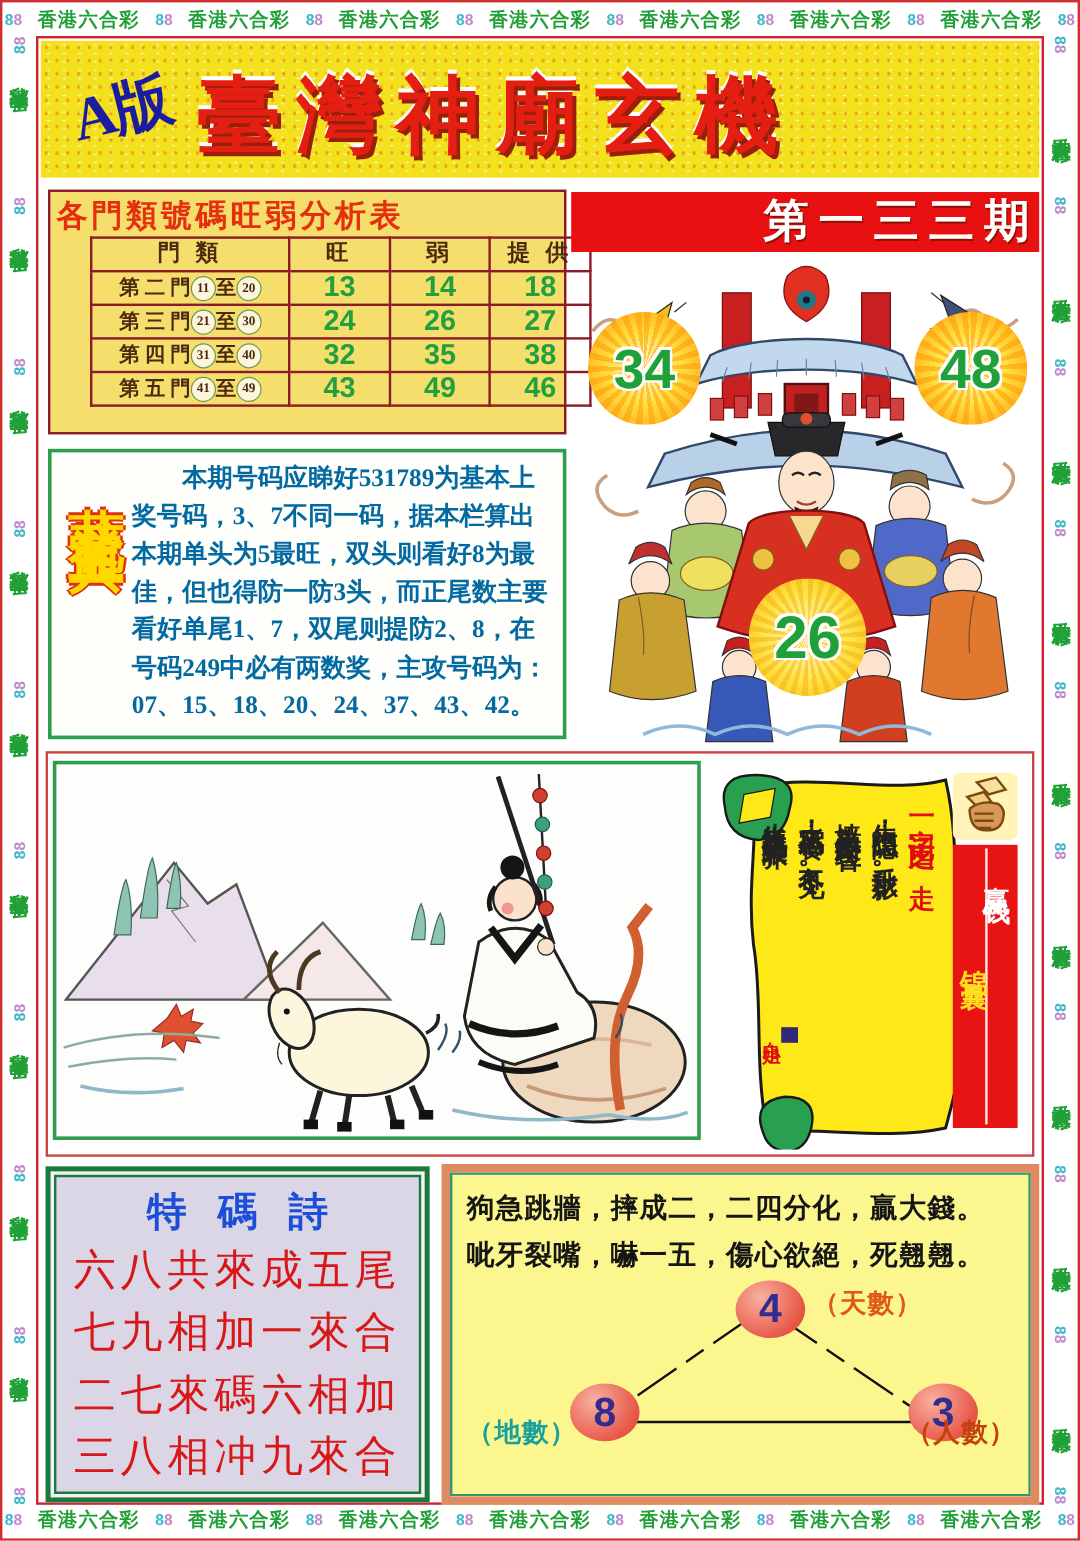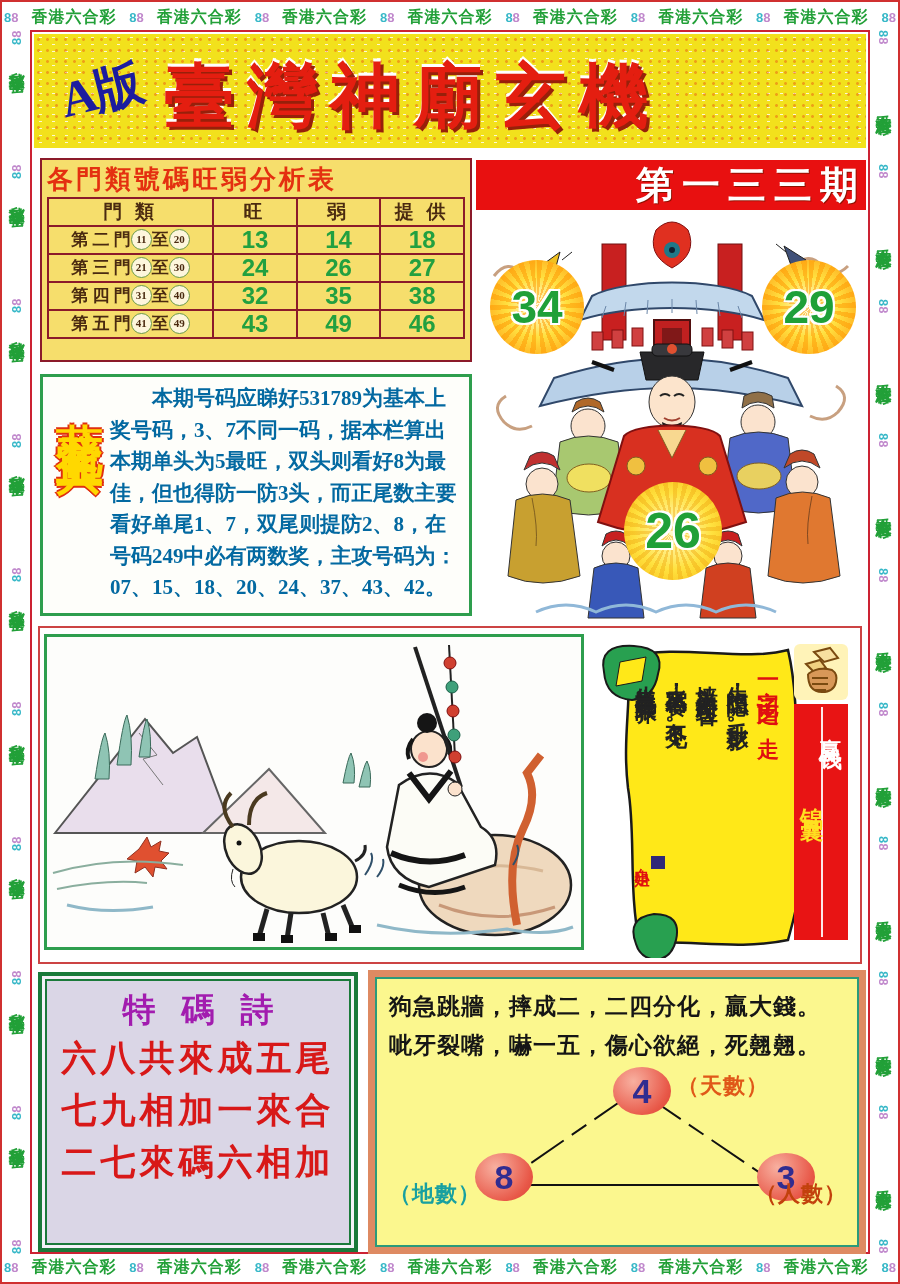--- a/index.html
+++ b/index.html
@@ -33,21 +33,21 @@
   .badge{position:absolute;left:26px;top:24px;font-size:50px;font-weight:bold;color:#1C1C9E;
          transform:rotate(-14deg);letter-spacing:-2px;}
   .main-title{position:absolute;left:130px;right:8px;top:16px;
          font-size:70px;font-weight:bold;color:#E41E10;letter-spacing:13px;white-space:nowrap;
          text-shadow:3px 3px 0 #98200A,0 -3px 0 #FFFFFF;}
 
   
   .table-box{position:absolute;left:8px;top:126px;width:432px;height:204px;box-sizing:border-box;
          background:#F6DE6C;border:2px solid #8B1A2A;padding:2px 5px;}
   .table-title{color:#E43010;font-weight:bold;font-size:26px;text-align:left;letter-spacing:3px;}
-  .table-box table{width:100%;border-collapse:collapse;table-layout:fixed;}
+  .table-box table{width:100%;border-collapse:collapse;table-layout:fixed;margin-left:28px;}
   .table-box td{border:2px solid #8B1A2A;text-align:center;padding:0;line-height:26px;height:26px;}
   .table-box .hdr{font-size:19px;font-weight:bold;color:#4A2A10;letter-spacing:4px;}
   .gate-cell{font-size:17px;font-weight:bold;color:#4A2A10;white-space:nowrap;}
   .circ{display:inline-block;width:19px;height:19px;border-radius:50%;border:1.5px solid #6A9A4A;
         font-size:11px;line-height:18px;letter-spacing:0;vertical-align:2px;background:#FDF6DC;}
   .num-cell{font-size:24px;font-weight:bold;color:#22A040;font-family:"Liberation Sans","DejaVu Sans",sans-serif;}
 
   
   .treasure-box{position:absolute;left:8px;top:342px;width:432px;height:242px;box-sizing:border-box;
         border:3px solid #2E9E4E;background:#FEFEFA;display:flex;}
@@ -98,22 +98,22 @@
   .rb1{position:absolute;right:2px;top:16px;writing-mode:vertical-rl;color:#fff;font-size:23px;
        font-weight:bold;letter-spacing:10px;}
   .rb2{position:absolute;left:2px;top:86px;writing-mode:vertical-rl;color:#FFE020;font-size:23px;
        font-weight:bold;letter-spacing:10px;}
 
   
   .poem-box{position:absolute;left:6px;top:940px;width:320px;height:280px;box-sizing:border-box;
         background:#DAD6E6;border:4px solid #1A7A3A;
         box-shadow:inset 0 0 0 3px #F4F2F8,inset 0 0 0 5px #1A7A3A;
         text-align:center;padding-top:12px;}
-  .poem-title{color:#a21caf;font-size:33px;font-weight:bold;letter-spacing:26px;padding-left:26px;}
-  .poem-line{color:#D81818;font-size:35px;font-weight:bold;line-height:1.48;letter-spacing:4px;white-space:nowrap;}
+  .poem-title{color:#1d4ed8;font-size:33px;font-weight:bold;letter-spacing:26px;padding-left:26px;}
+  .poem-line{color:#D81818;font-size:35px;font-weight:normal;line-height:1.48;letter-spacing:4px;white-space:nowrap;}
 
   
   .verse-box{position:absolute;left:336px;top:938px;width:498px;height:284px;box-sizing:border-box;
         background:#FBF78E;border:7px solid #DE8A62;box-shadow:inset 0 0 0 2px #2A9A7A;
         padding:10px 12px 0 14px;}
   .verse-line{color:#151515;font-size:23px;font-weight:bold;line-height:1.7;letter-spacing:1px;white-space:nowrap;}
   .triangle{position:relative;width:100%;height:142px;margin-top:2px;}
   .triangle svg{position:absolute;inset:0;width:100%;height:100%;}
   .tri-disc{position:absolute;width:58px;height:48px;border-radius:50%;display:flex;align-items:center;
         justify-content:center;font-size:34px;font-weight:bold;color:#302C90;
@@ -348,21 +348,21 @@
             <path d="M118,352 q22,-10 44,0 l6,50 h-56 Z" fill="#3858B8" stroke="#333"></path>
           </g>
         <g>
             <circle cx="252" cy="340" r="14" fill="#FBE3CE" stroke="#333"></circle>
             <path d="M238,330 q14,-12 28,0 l-4,-12 q-10,-6 -20,0 Z" fill="#C82020" stroke="#333"></path>
             <path d="M230,352 q22,-10 44,0 l6,50 h-56 Z" fill="#D04020" stroke="#333"></path>
           </g>
         <path d="M60,396 q30,-14 60,0 q30,-14 60,0 q30,-14 60,0 q30,-14 60,0" stroke="#90B8D8" stroke-width="3" fill="none"></path>
       </svg>
       <div class="disc disc-left">34</div>
-      <div class="disc disc-right">29</div>
+      <div class="disc disc-right">48</div>
       <div class="disc disc-center">26</div>
     </div>
 
     <div class="mid-section">
       <div class="illus-box">
         <svg viewBox="0 0 534 310">
           <path d="M8,196 L98,82 L126,116 L150,100 L186,196 Z" fill="#E9DEEC" stroke="#555" stroke-width="2"></path>
           <path d="M92,96 l18,22 l-14,4 l20,26" stroke="#777" fill="none"></path>
           <path d="M156,196 L222,132 L278,196 Z" fill="#F4E8E8" stroke="#666" stroke-width="2"></path>
           <g fill="#8FC4B4" stroke="#3A6A5A">
@@ -460,20 +460,21 @@
           <span class="rb2">锦囊</span>
         </div>
       </div>
     </div>
 
     <div class="poem-box">
       <div class="poem-title">特碼詩</div>
       <div class="poem-line">六八共來成五尾</div>
       <div class="poem-line">七九相加一來合</div>
       <div class="poem-line">二七來碼六相加</div>
+      <div class="poem-line">三八相冲九來合</div>
     </div>
 
     <div class="verse-box">
       <div class="verse-line">狗急跳牆，摔成二，二四分化，贏大錢。</div>
       <div class="verse-line">呲牙裂嘴，嚇一五，傷心欲絕，死翹翹。</div>
       <div class="triangle">
         <svg viewBox="0 0 470 142" preserveAspectRatio="none">
           <line x1="244" y1="30" x2="122" y2="112" stroke="#111" stroke-width="2" stroke-dasharray="40 10 18 10"></line>
           <line x1="266" y1="30" x2="390" y2="112" stroke="#111" stroke-width="2" stroke-dasharray="40 10 18 10"></line>
           <line x1="118" y1="118" x2="394" y2="118" stroke="#111" stroke-width="2"></line>

